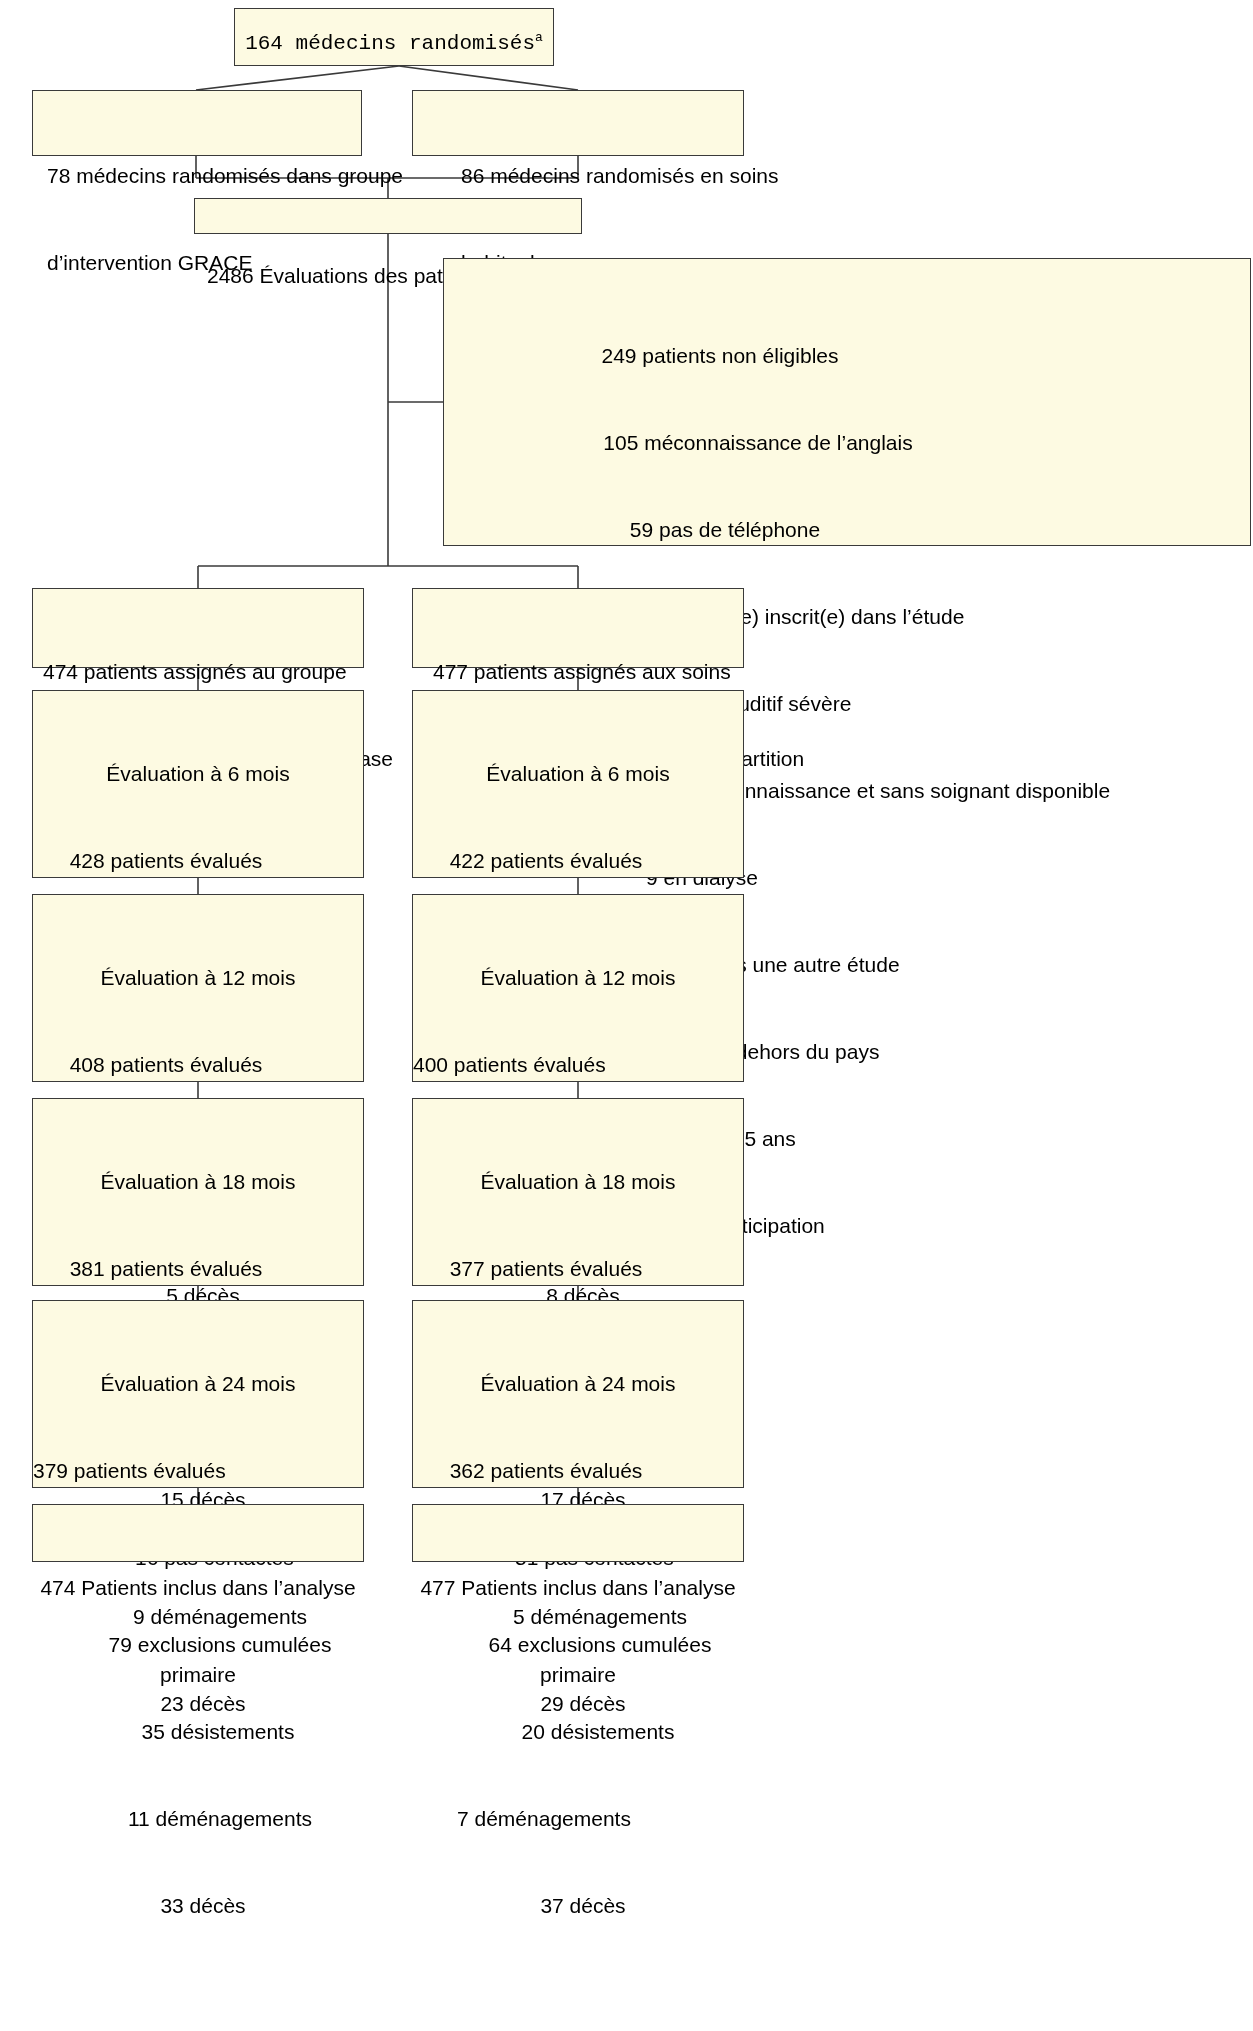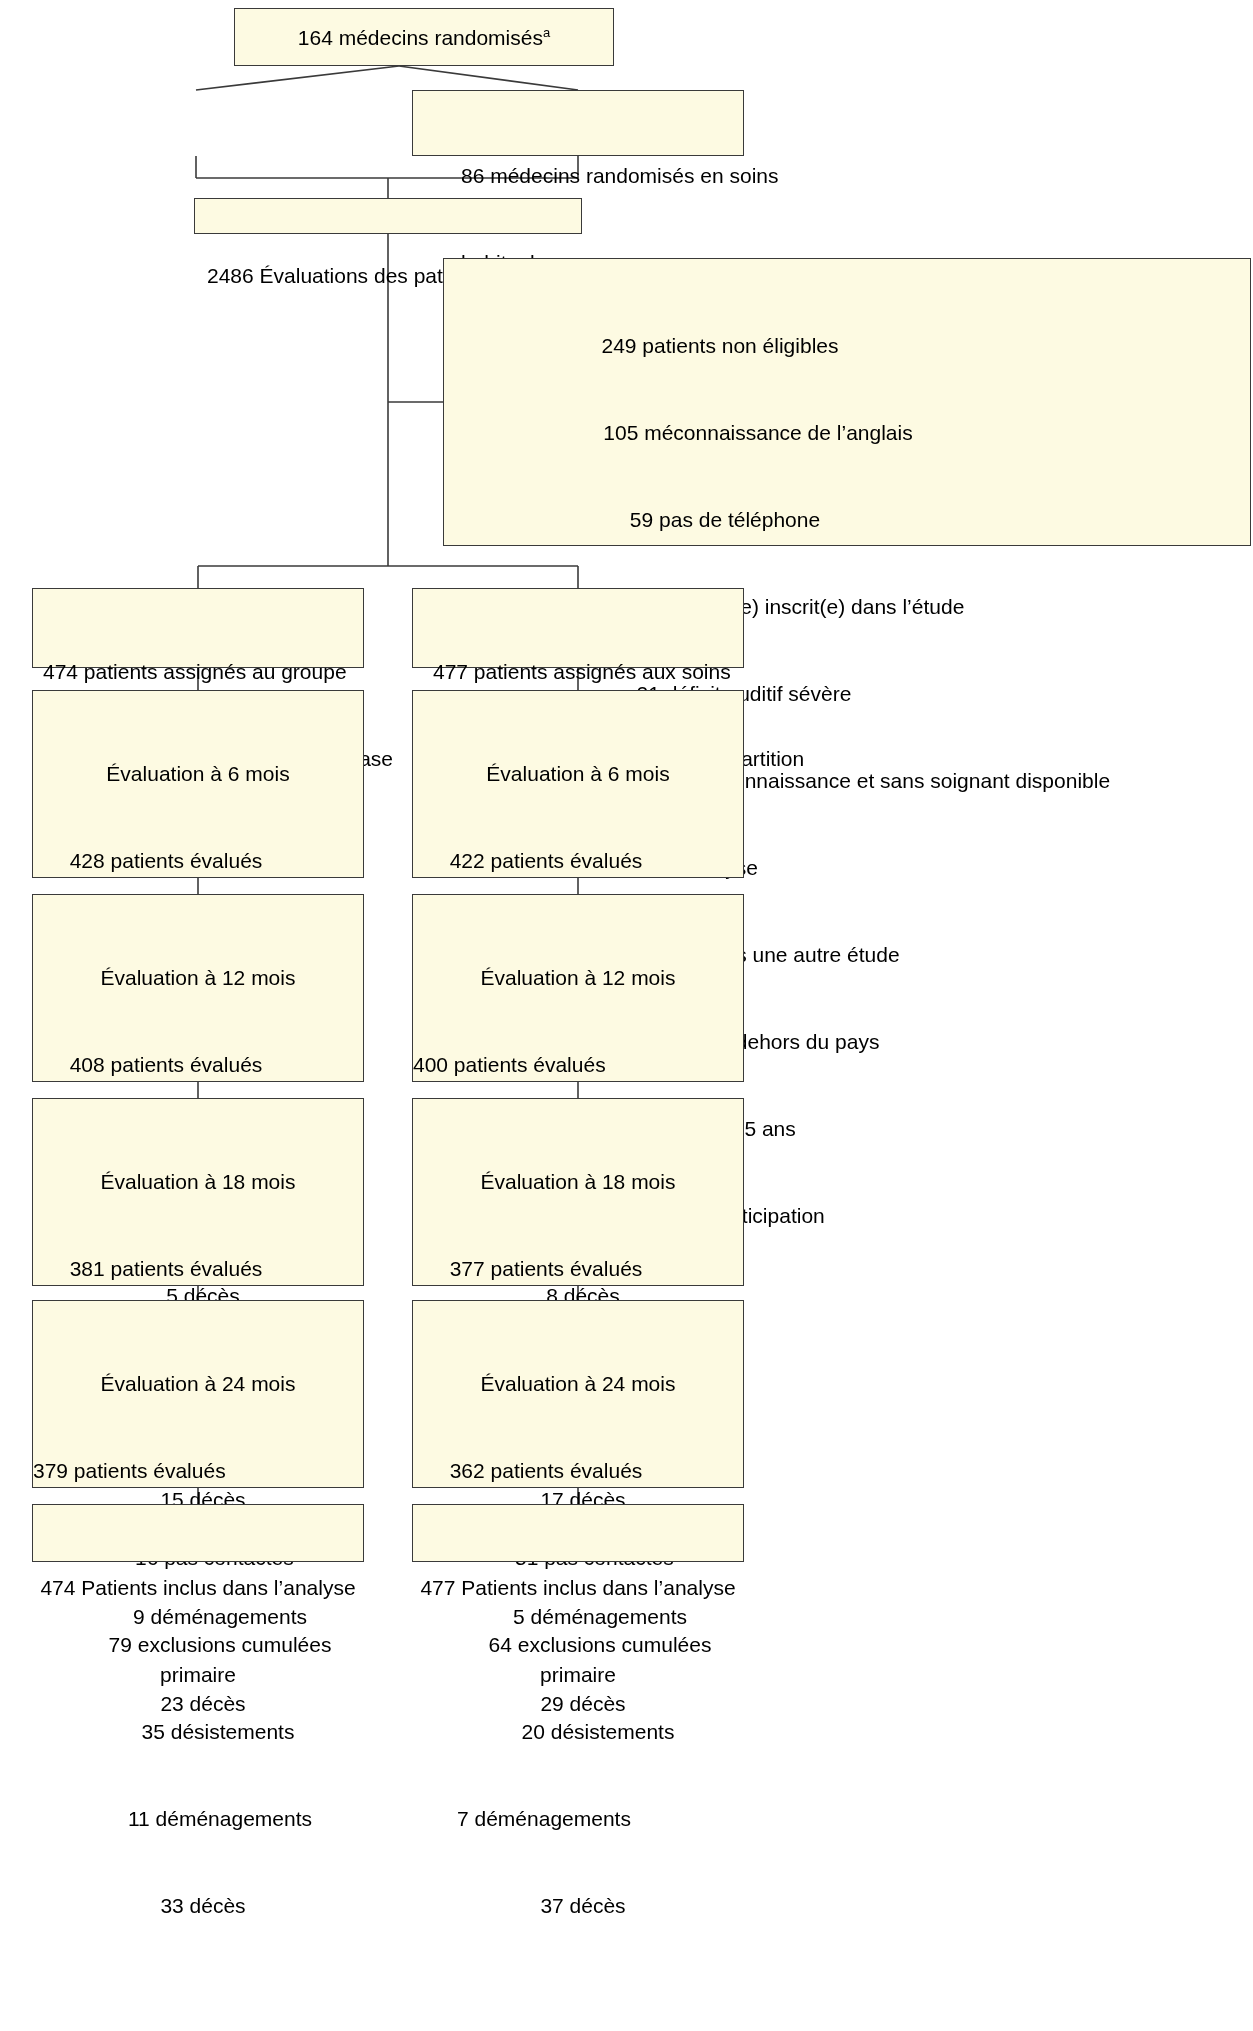--- a/index.html
+++ b/index.html
@@ -42,25 +42,25 @@
     font-size: 13px;
     vertical-align: super;
     line-height: 0;
   }
 
   
   .ctr { text-align: center; }
   .lft { text-align: left; }
 
   
-  #box-top      { left: 234px; top: 8px;   width: 380px; height: 58px;  padding-top: 14px; }
+  #box-top      { left: 234px; top: 8px;   width: 320px; height: 58px;  padding-top: 20px; font-family: Liberation Mono, monospace; }
   #box-grace    { left: 32px;  top: 90px;  width: 330px; height: 66px;  padding: 12px 10px 0 14px; }
   #box-usual    { left: 412px; top: 90px;  width: 332px; height: 66px;  padding: 12px 10px 0 48px; }
   #box-assess   { left: 194px; top: 198px; width: 388px; height: 36px;  padding: 4px 0 0 12px; }
-  #box-excl     { left: 443px; top: 258px; width: 808px; height: 288px; padding: 14px 8px 0 8px; }
+  #box-excl     { left: 443px; top: 258px; width: 808px; height: 288px; padding: 24px 8px 0 8px; }
 
   
   #box-assign-l { left: 32px;  top: 588px; width: 332px; height: 80px;  padding: 10px 8px 0 10px; }
   #box-assign-r { left: 412px; top: 588px; width: 332px; height: 80px;  padding: 10px 8px 0 8px; }
 
   
   #box-l6  { left: 32px; top: 690px;  width: 332px; height: 188px; padding-top: 10px; }
   #box-l12 { left: 32px; top: 894px;  width: 332px; height: 188px; padding-top: 10px; }
   #box-l18 { left: 32px; top: 1098px; width: 332px; height: 188px; padding-top: 10px; }
   #box-l24 { left: 32px; top: 1300px; width: 332px; height: 188px; padding-top: 10px; }
@@ -114,20 +114,24 @@
       <line x1="578" y1="668" x2="578" y2="690"></line>
       <line x1="578" y1="878" x2="578" y2="894"></line>
       <line x1="578" y1="1082" x2="578" y2="1098"></line>
       <line x1="578" y1="1286" x2="578" y2="1300"></line>
       <line x1="578" y1="1488" x2="578" y2="1504"></line>
     </g>
   </svg>
 
   <div class="box ctr" id="box-top"><span>164 médecins randomisés</span><span class="sup">a</span></div>
 
+  <div class="box lft" id="box-grace">
+    <span class="ln">78 médecins randomisés dans groupe</span>
+    <span class="ln">d’intervention GRACE</span>
+  </div>
 
   <div class="box lft" id="box-usual">
     <span class="ln">86 médecins randomisés en soins</span>
     <span class="ln">habituels</span>
   </div>
 
   <div class="box lft" id="box-assess">
     <span class="ln">2486 Évaluations des patients pour participation</span>
   </div>
 

